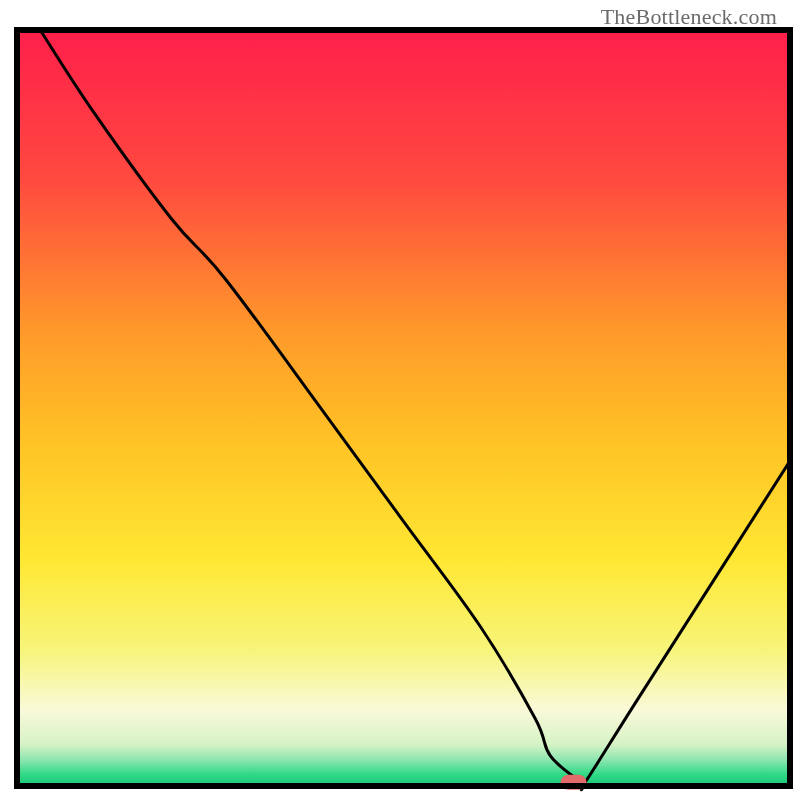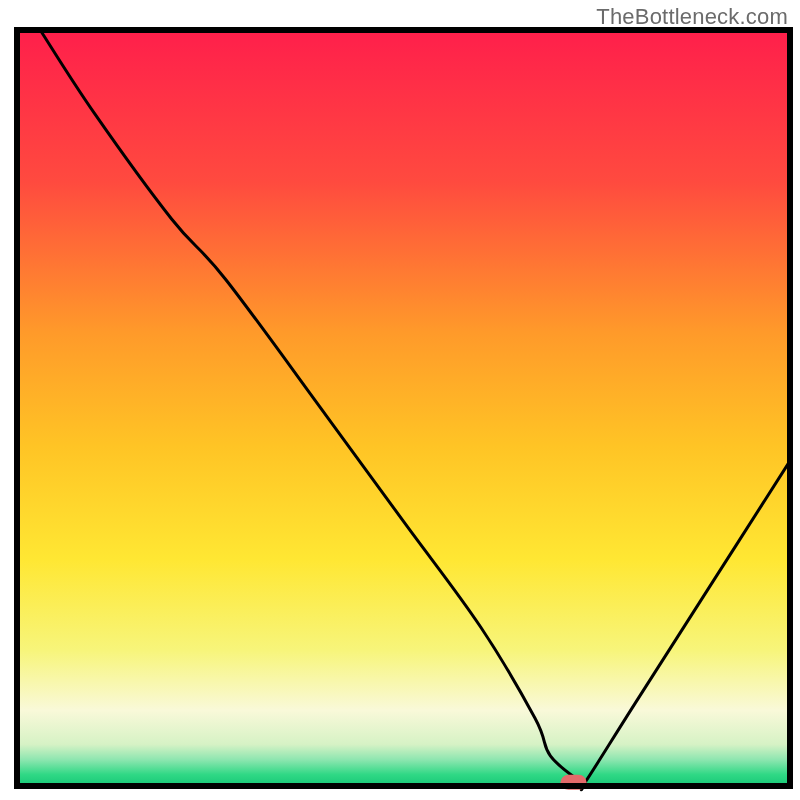--- a/index.html
+++ b/index.html
@@ -11,26 +11,27 @@
     font-family: Arial, Helvetica, sans-serif;
   }
   .chart-container {
     position: relative;
     width: 800px;
     height: 800px;
   }
   .watermark {
     position: absolute;
     top: 4px;
-    right: 12px;
+    right: 23px;
     font-size: 22px;
     font-weight: 500;
     color: #6b6b6b;
     letter-spacing: 0.2px;
     z-index: 20;
+    font-family: Liberation Serif, serif;
   }
   svg {
     display: block;
   }
 </style>
 </head>
 <body>
 
 <div class="chart-container">
   <div class="watermark">TheBottleneck.com</div>

